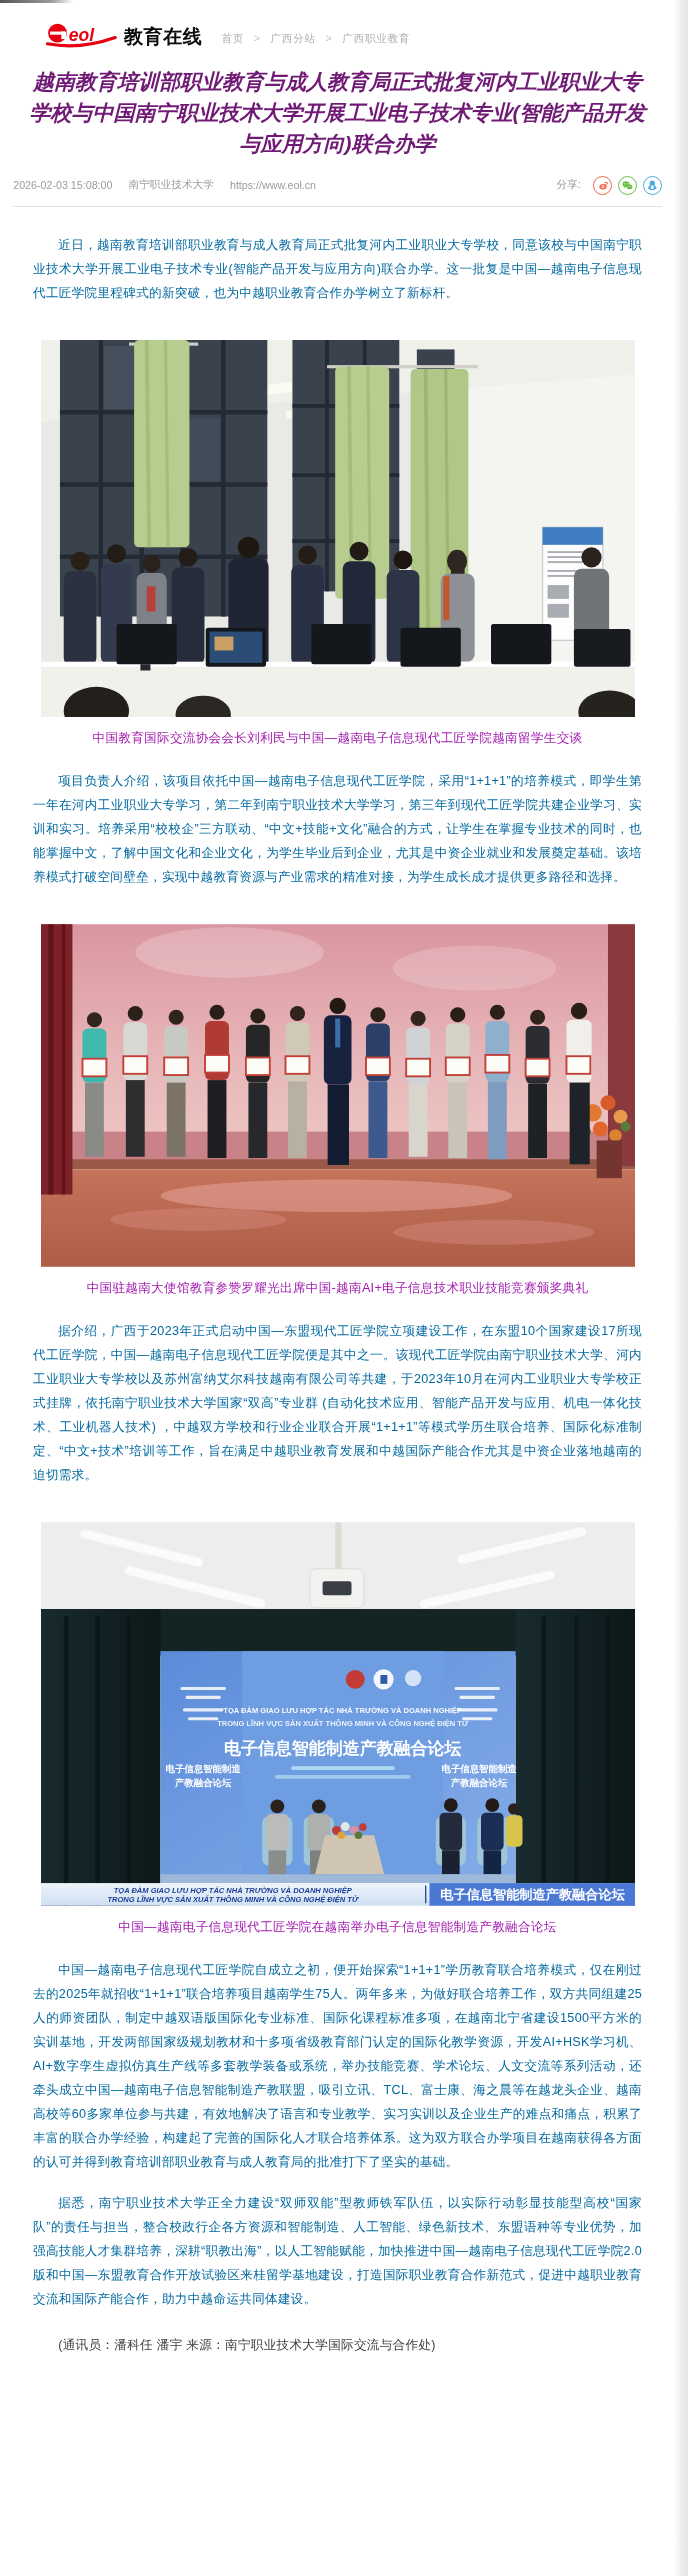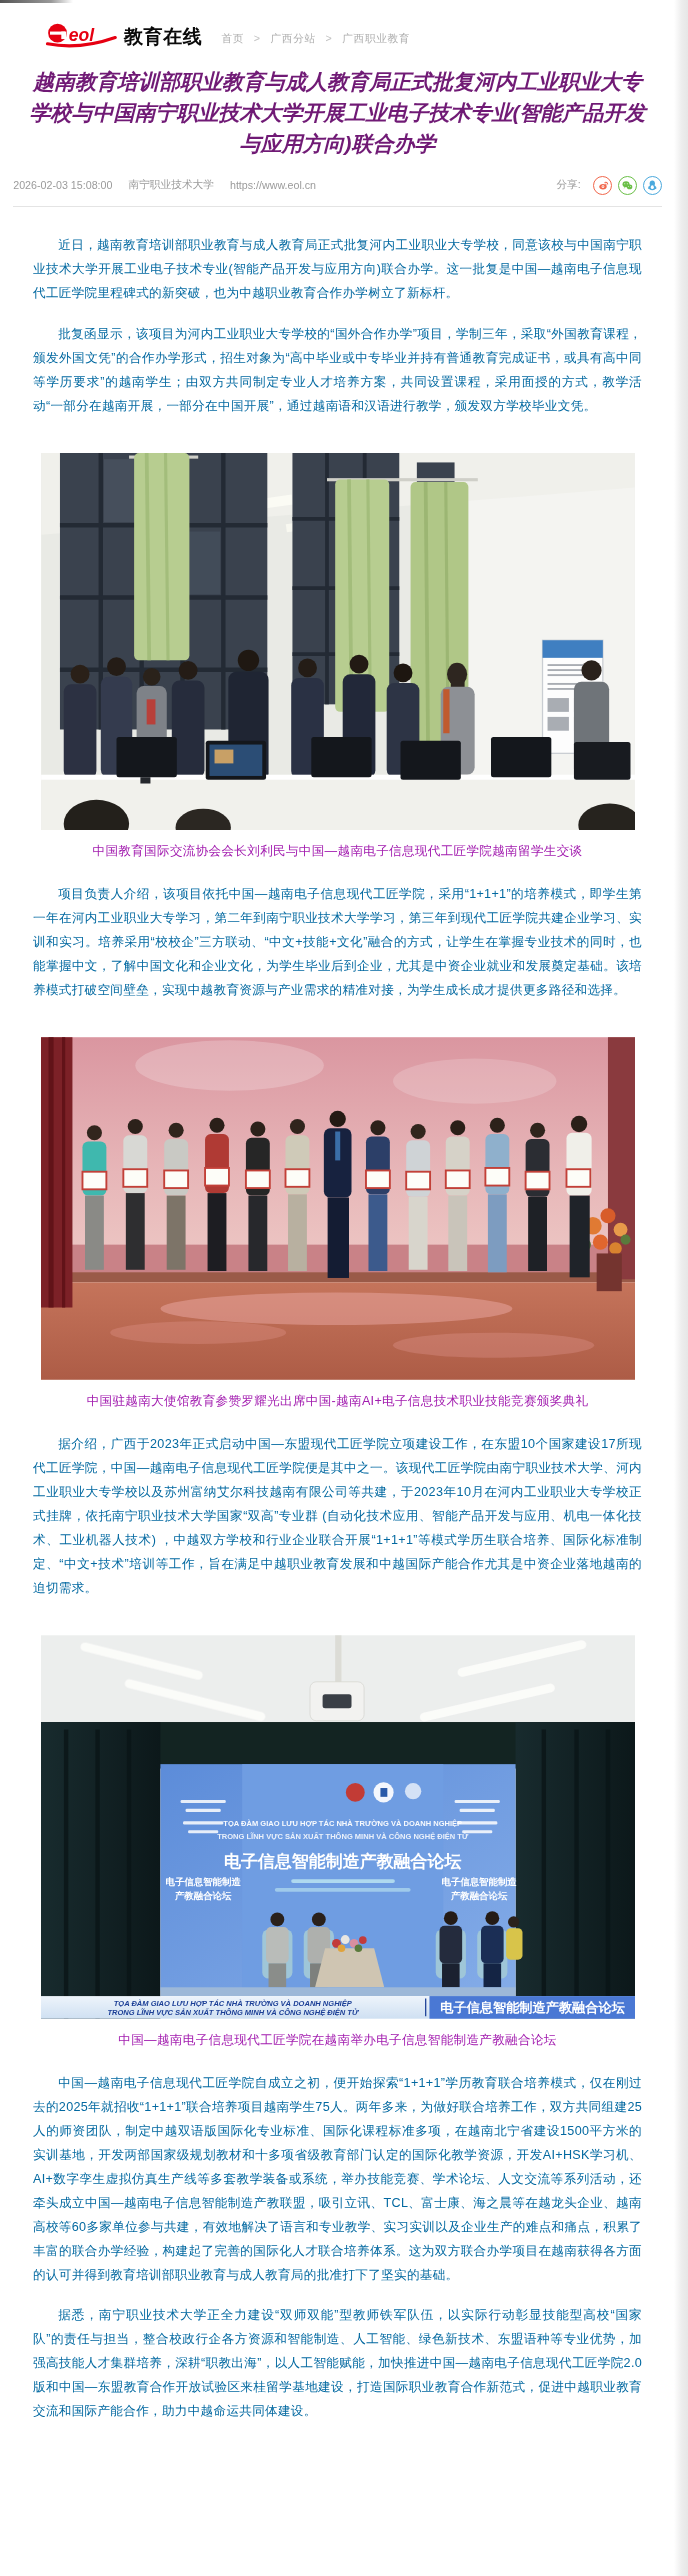--- a/index.html
+++ b/index.html
@@ -120,21 +120,20 @@
         </svg>
       </span>
     </div>
   </div>
 
   <div class="divider"></div>
 
   <div class="article">
 
     <p class="body-p">近日，越南教育培训部职业教育与成人教育局正式批复河内工业职业大专学校，同意该校与中国南宁职业技术大学开展工业电子技术专业(智能产品开发与应用方向)联合办学。这一批复是中国—越南电子信息现代工匠学院里程碑式的新突破，也为中越职业教育合作办学树立了新标杆。</p>
-    <p class="body-p">批复函显示，该项目为河内工业职业大专学校的“国外合作办学”项目，学制三年，采取“外国教育课程，颁发外国文凭”的合作办学形式，招生对象为“高中毕业或中专毕业并持有普通教育完成证书，或具有高中同等学历要求”的越南学生；由双方共同制定专业人才培养方案，共同设置课程，采用面授的方式，教学活动“一部分在越南开展，一部分在中国开展”，通过越南语和汉语进行教学，颁发双方学校毕业文凭。</p>
 
     <figure>
       <svg class="photo" width="594" height="377" viewBox="0 0 945 600">
         <rect width="945" height="600" fill="#e9eae5"></rect>
         <rect x="640" y="0" width="305" height="600" fill="#f4f4f1"></rect>
         <polygon points="0,0 945,0 945,55 0,130" fill="#f0f0eb"></polygon>
         <rect x="280" y="28" width="60" height="18" fill="#fbfbf4" transform="rotate(-8 310 37)"></rect>
         <rect x="345" y="70" width="55" height="16" fill="#fbfbf4" transform="rotate(-8 372 78)"></rect>
         <rect x="250" y="95" width="50" height="14" fill="#f8f8f0" transform="rotate(-8 275 102)"></rect>
         <rect x="390" y="110" width="46" height="13" fill="#f8f8f0" transform="rotate(-8 413 116)"></rect>
@@ -472,15 +471,16 @@
         <text x="305" y="604" text-anchor="middle" font-size="12" font-style="italic" font-weight="bold" fill="#1c3f96" font-family="Liberation Sans, sans-serif">TRONG LĨNH VỰC SẢN XUẤT THÔNG MINH VÀ CÔNG NGHỆ ĐIỆN TỬ</text>
         <line x1="612" y1="578" x2="612" y2="606" stroke="#1c3f96" stroke-width="2"></line>
         <text x="782" y="599" text-anchor="middle" font-size="21" font-weight="bold" fill="#ffffff" font-family="Liberation Sans, sans-serif">电子信息智能制造产教融合论坛</text>
       </svg>
       <figcaption>中国—越南电子信息现代工匠学院在越南举办电子信息智能制造产教融合论坛</figcaption>
     </figure>
 
     <p class="body-p">中国—越南电子信息现代工匠学院自成立之初，便开始探索“1+1+1”学历教育联合培养模式，仅在刚过去的2025年就招收“1+1+1”联合培养项目越南学生75人。两年多来，为做好联合培养工作，双方共同组建25人的师资团队，制定中越双语版国际化专业标准、国际化课程标准多项，在越南北宁省建设1500平方米的实训基地，开发两部国家级规划教材和十多项省级教育部门认定的国际化教学资源，开发AI+HSK学习机、AI+数字孪生虚拟仿真生产线等多套教学装备或系统，举办技能竞赛、学术论坛、人文交流等系列活动，还牵头成立中国—越南电子信息智能制造产教联盟，吸引立讯、TCL、富士康、海之晨等在越龙头企业、越南高校等60多家单位参与共建，有效地解决了语言和专业教学、实习实训以及企业生产的难点和痛点，积累了丰富的联合办学经验，构建起了完善的国际化人才联合培养体系。这为双方联合办学项目在越南获得各方面的认可并得到教育培训部职业教育与成人教育局的批准打下了坚实的基础。</p>
     <p class="body-p">据悉，南宁职业技术大学正全力建设“双师双能”型教师铁军队伍，以实际行动彰显技能型高校“国家队”的责任与担当，整合校政行企各方资源和智能制造、人工智能、绿色新技术、东盟语种等专业优势，加强高技能人才集群培养，深耕“职教出海”，以人工智能赋能，加快推进中国—越南电子信息现代工匠学院2.0版和中国—东盟教育合作开放试验区来桂留学基地建设，打造国际职业教育合作新范式，促进中越职业教育交流和国际产能合作，助力中越命运共同体建设。</p>
 
+    <p class="credit">(通讯员：潘科任 潘宇 来源：南宁职业技术大学国际交流与合作处)</p>
   </div>
 </div>
 
 
 </body></html>

